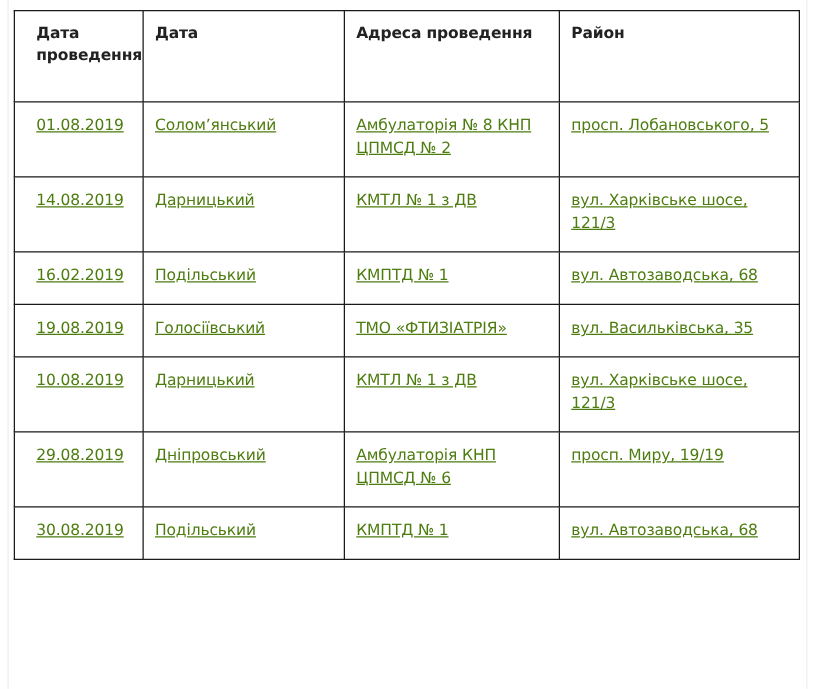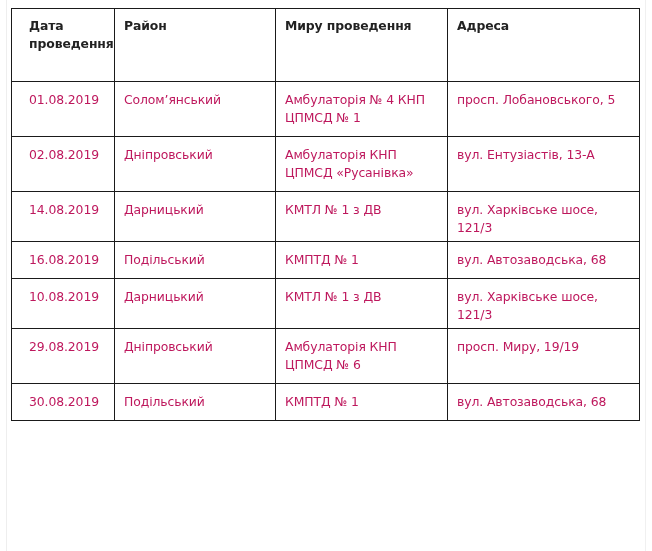--- a/index.html
+++ b/index.html
@@ -37,39 +37,40 @@
       top: 8px;
       border-collapse: collapse;
       table-layout: fixed;
       width: 628px;
     }
     table.schedule th,
     table.schedule td {
       border: 1.3px solid #1a1a1a;
       vertical-align: top;
       text-align: left;
-      padding: 9px 8px 4px 8px;
+      padding: 9px 8px 14px 8px;
       font-size: 12.4px;
       line-height: 18px;
       letter-spacing: -0.1px;
     }
     table.schedule th {
       font-weight: bold;
       color: #222222;
       padding-top: 8px;
       padding-left: 17px;
     }
     table.schedule th.col-district,
     table.schedule th.col-place,
     table.schedule th.col-address {
       padding-left: 9px;
     }
     table.schedule td {
-      color: #be185d;
+      color: #4d7c0f;
       font-weight: normal;
+      text-decoration: underline;
     }
     table.schedule td.c-date { padding-left: 17px; }
     table.schedule td.c-district,
     table.schedule td.c-place,
     table.schedule td.c-address { padding-left: 9px; }
     col.w-date { width: 103px; }
     col.w-district { width: 161px; }
     col.w-place { width: 172px; }
     col.w-address { width: 192px; }
     tr.h-header { height: 73px; }
@@ -85,49 +86,49 @@
 <table class="schedule">
   <colgroup>
     <col class="w-date">
     <col class="w-district">
     <col class="w-place">
     <col class="w-address">
   </colgroup>
   <thead>
     <tr class="h-header">
       <th class="col-date">Дата проведення</th>
-      <th class="col-district">Район</th>
-      <th class="col-place">Миру проведення</th>
-      <th class="col-address">Адреса</th>
+      <th class="col-district">Дата</th>
+      <th class="col-place">Адреса проведення</th>
+      <th class="col-address">Район</th>
     </tr>
   </thead>
   <tbody id="table-body">
     <tr class="h-tall">
       <td class="c-date">01.08.2019</td>
       <td class="c-district">Солом’янський</td>
-      <td class="c-place">Амбулаторія № 4 КНП ЦПМСД № 1</td>
+      <td class="c-place">Амбулаторія № 8 КНП ЦПМСД № 2</td>
       <td class="c-address">просп. Лобановського, 5</td>
-    </tr>
-    <tr class="h-tall">
-      <td class="c-date">02.08.2019</td>
-      <td class="c-district">Дніпровський</td>
-      <td class="c-place">Амбулаторія КНП ЦПМСД «Русанівка»</td>
-      <td class="c-address">вул. Ентузіастів, 13-А</td>
     </tr>
     <tr class="h-short">
       <td class="c-date">14.08.2019</td>
       <td class="c-district">Дарницький</td>
       <td class="c-place">КМТЛ № 1 з ДВ</td>
       <td class="c-address">вул. Харківське шосе, 121/3</td>
     </tr>
     <tr class="h-short">
-      <td class="c-date">16.08.2019</td>
+      <td class="c-date">16.02.2019</td>
       <td class="c-district">Подільський</td>
       <td class="c-place">КМПТД № 1</td>
       <td class="c-address">вул. Автозаводська, 68</td>
+    </tr>
+    <tr class="h-short">
+      <td class="c-date">19.08.2019</td>
+      <td class="c-district">Голосіївський</td>
+      <td class="c-place">ТМО «ФТИЗІАТРІЯ»</td>
+      <td class="c-address">вул. Васильківська, 35</td>
     </tr>
     <tr class="h-short">
       <td class="c-date">10.08.2019</td>
       <td class="c-district">Дарницький</td>
       <td class="c-place">КМТЛ № 1 з ДВ</td>
       <td class="c-address">вул. Харківське шосе, 121/3</td>
     </tr>
     <tr class="h-tall">
       <td class="c-date">29.08.2019</td>
       <td class="c-district">Дніпровський</td>

